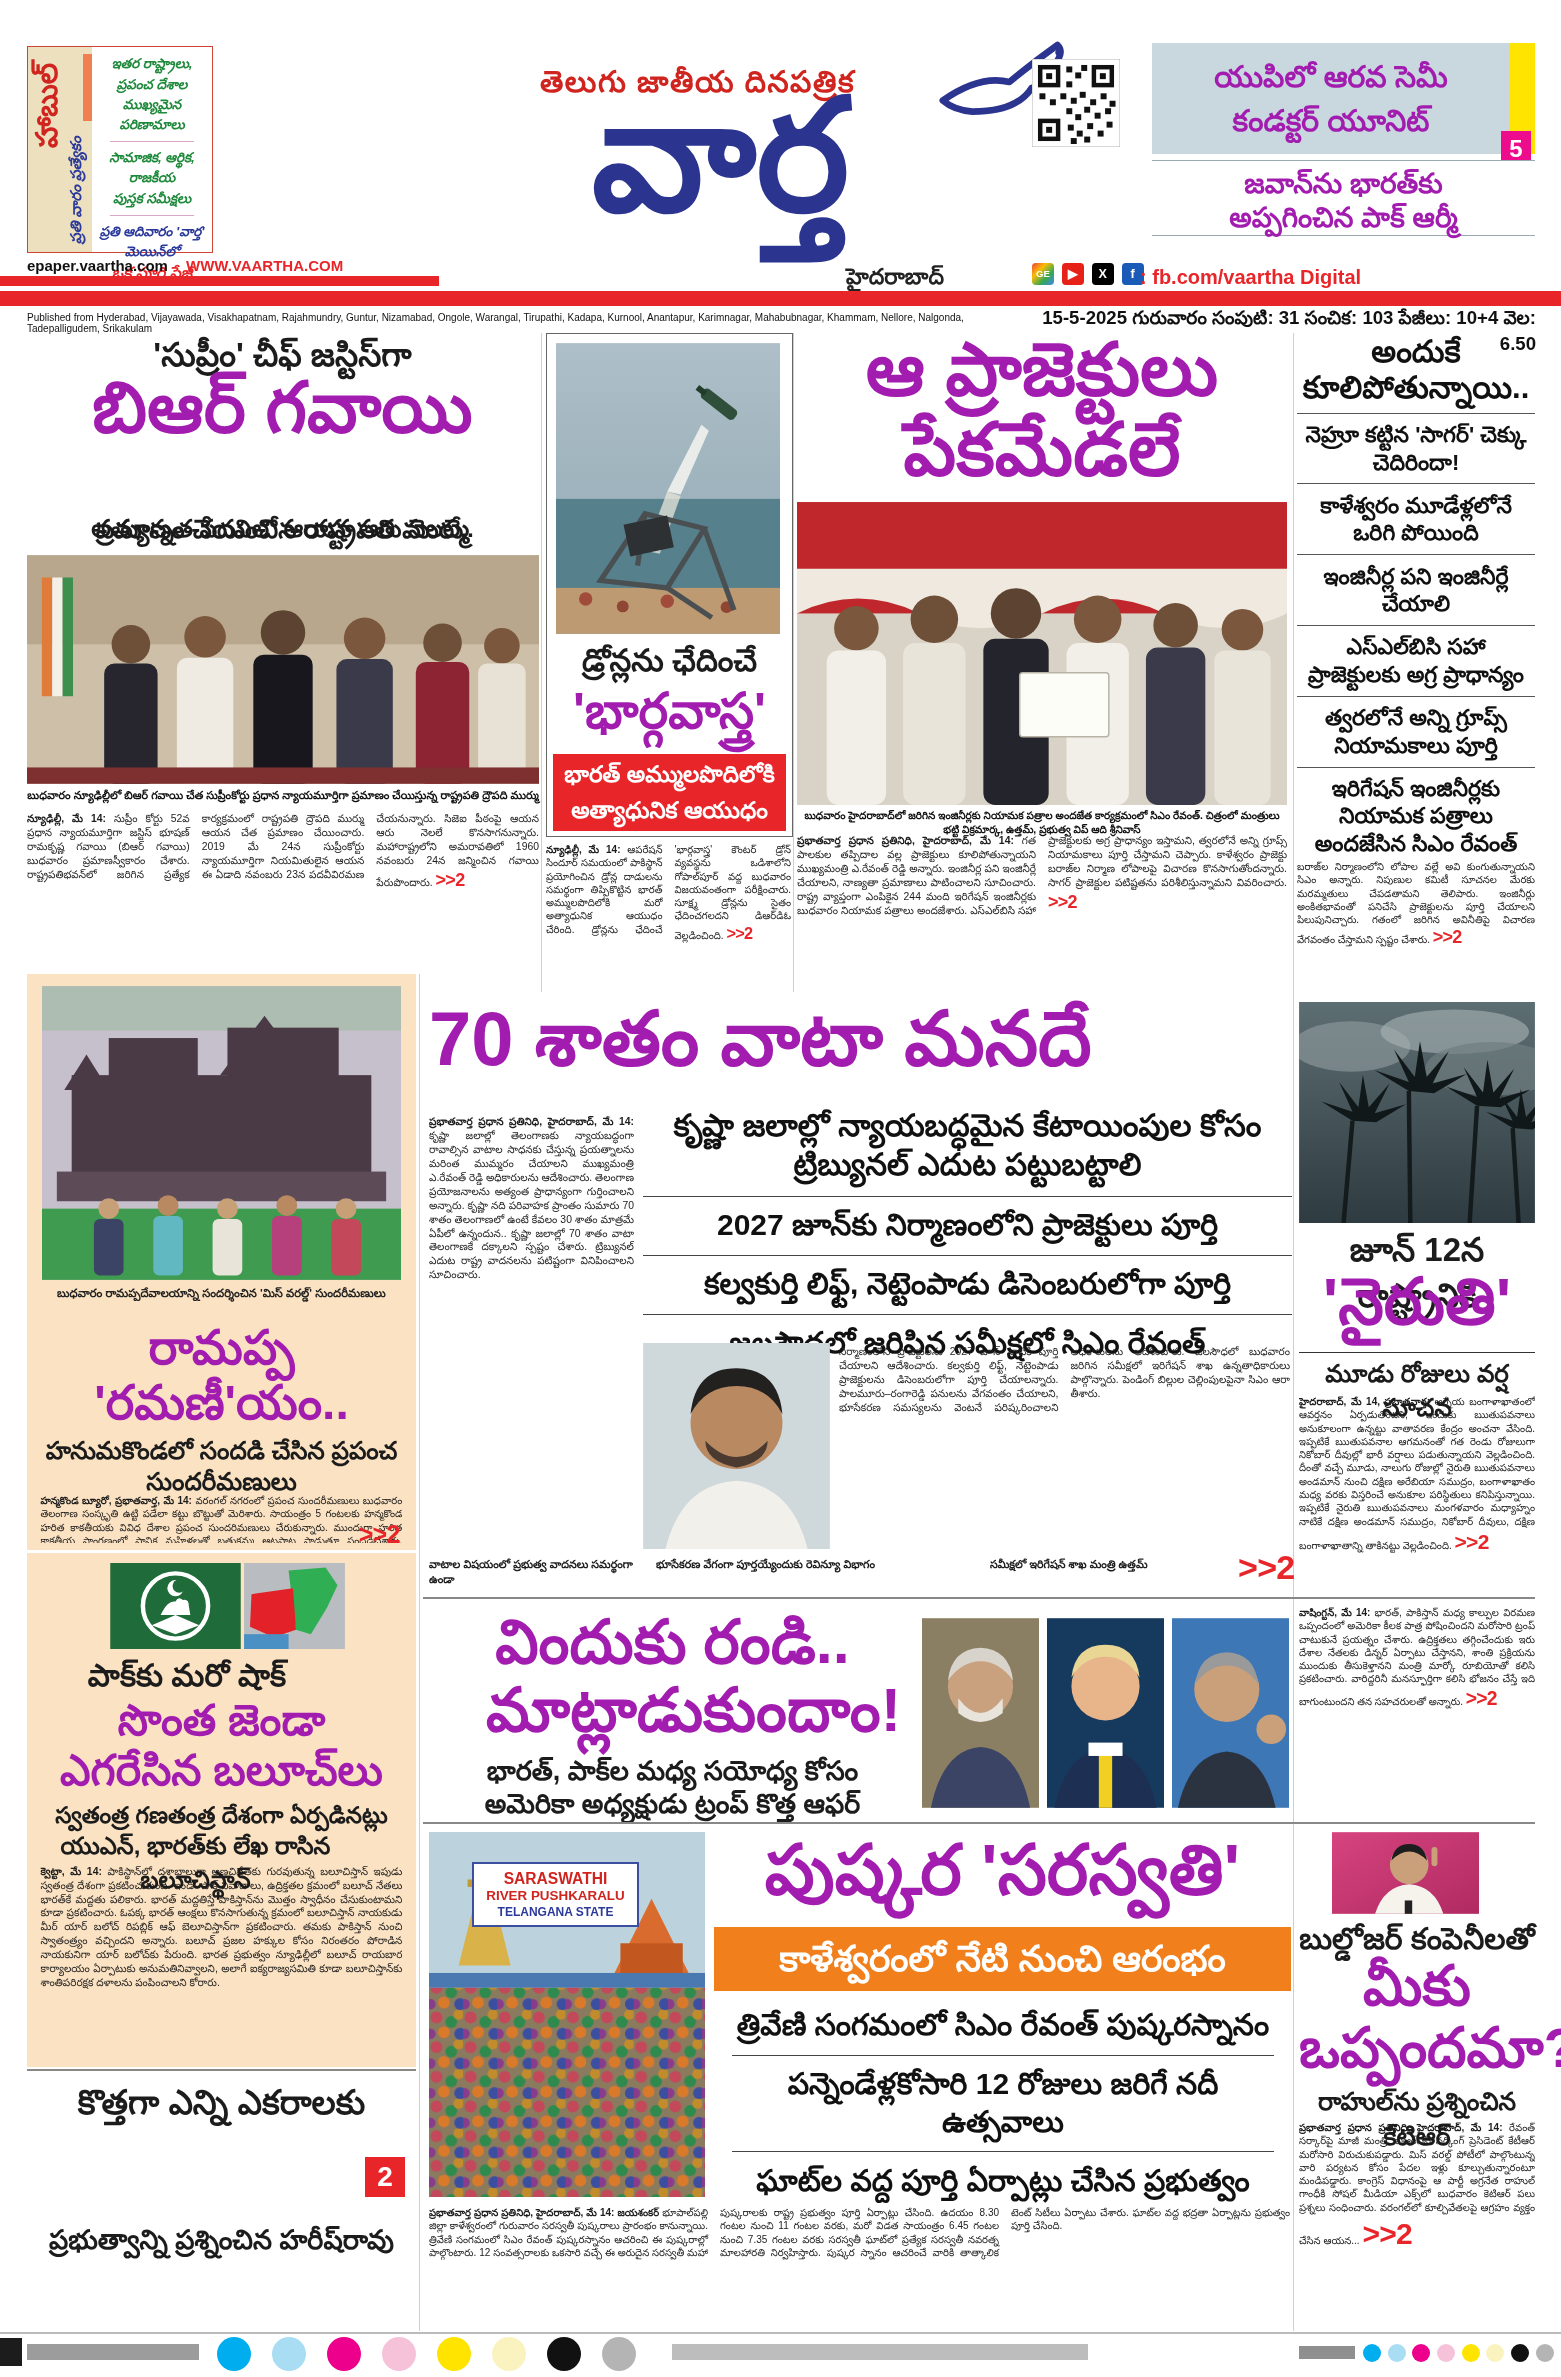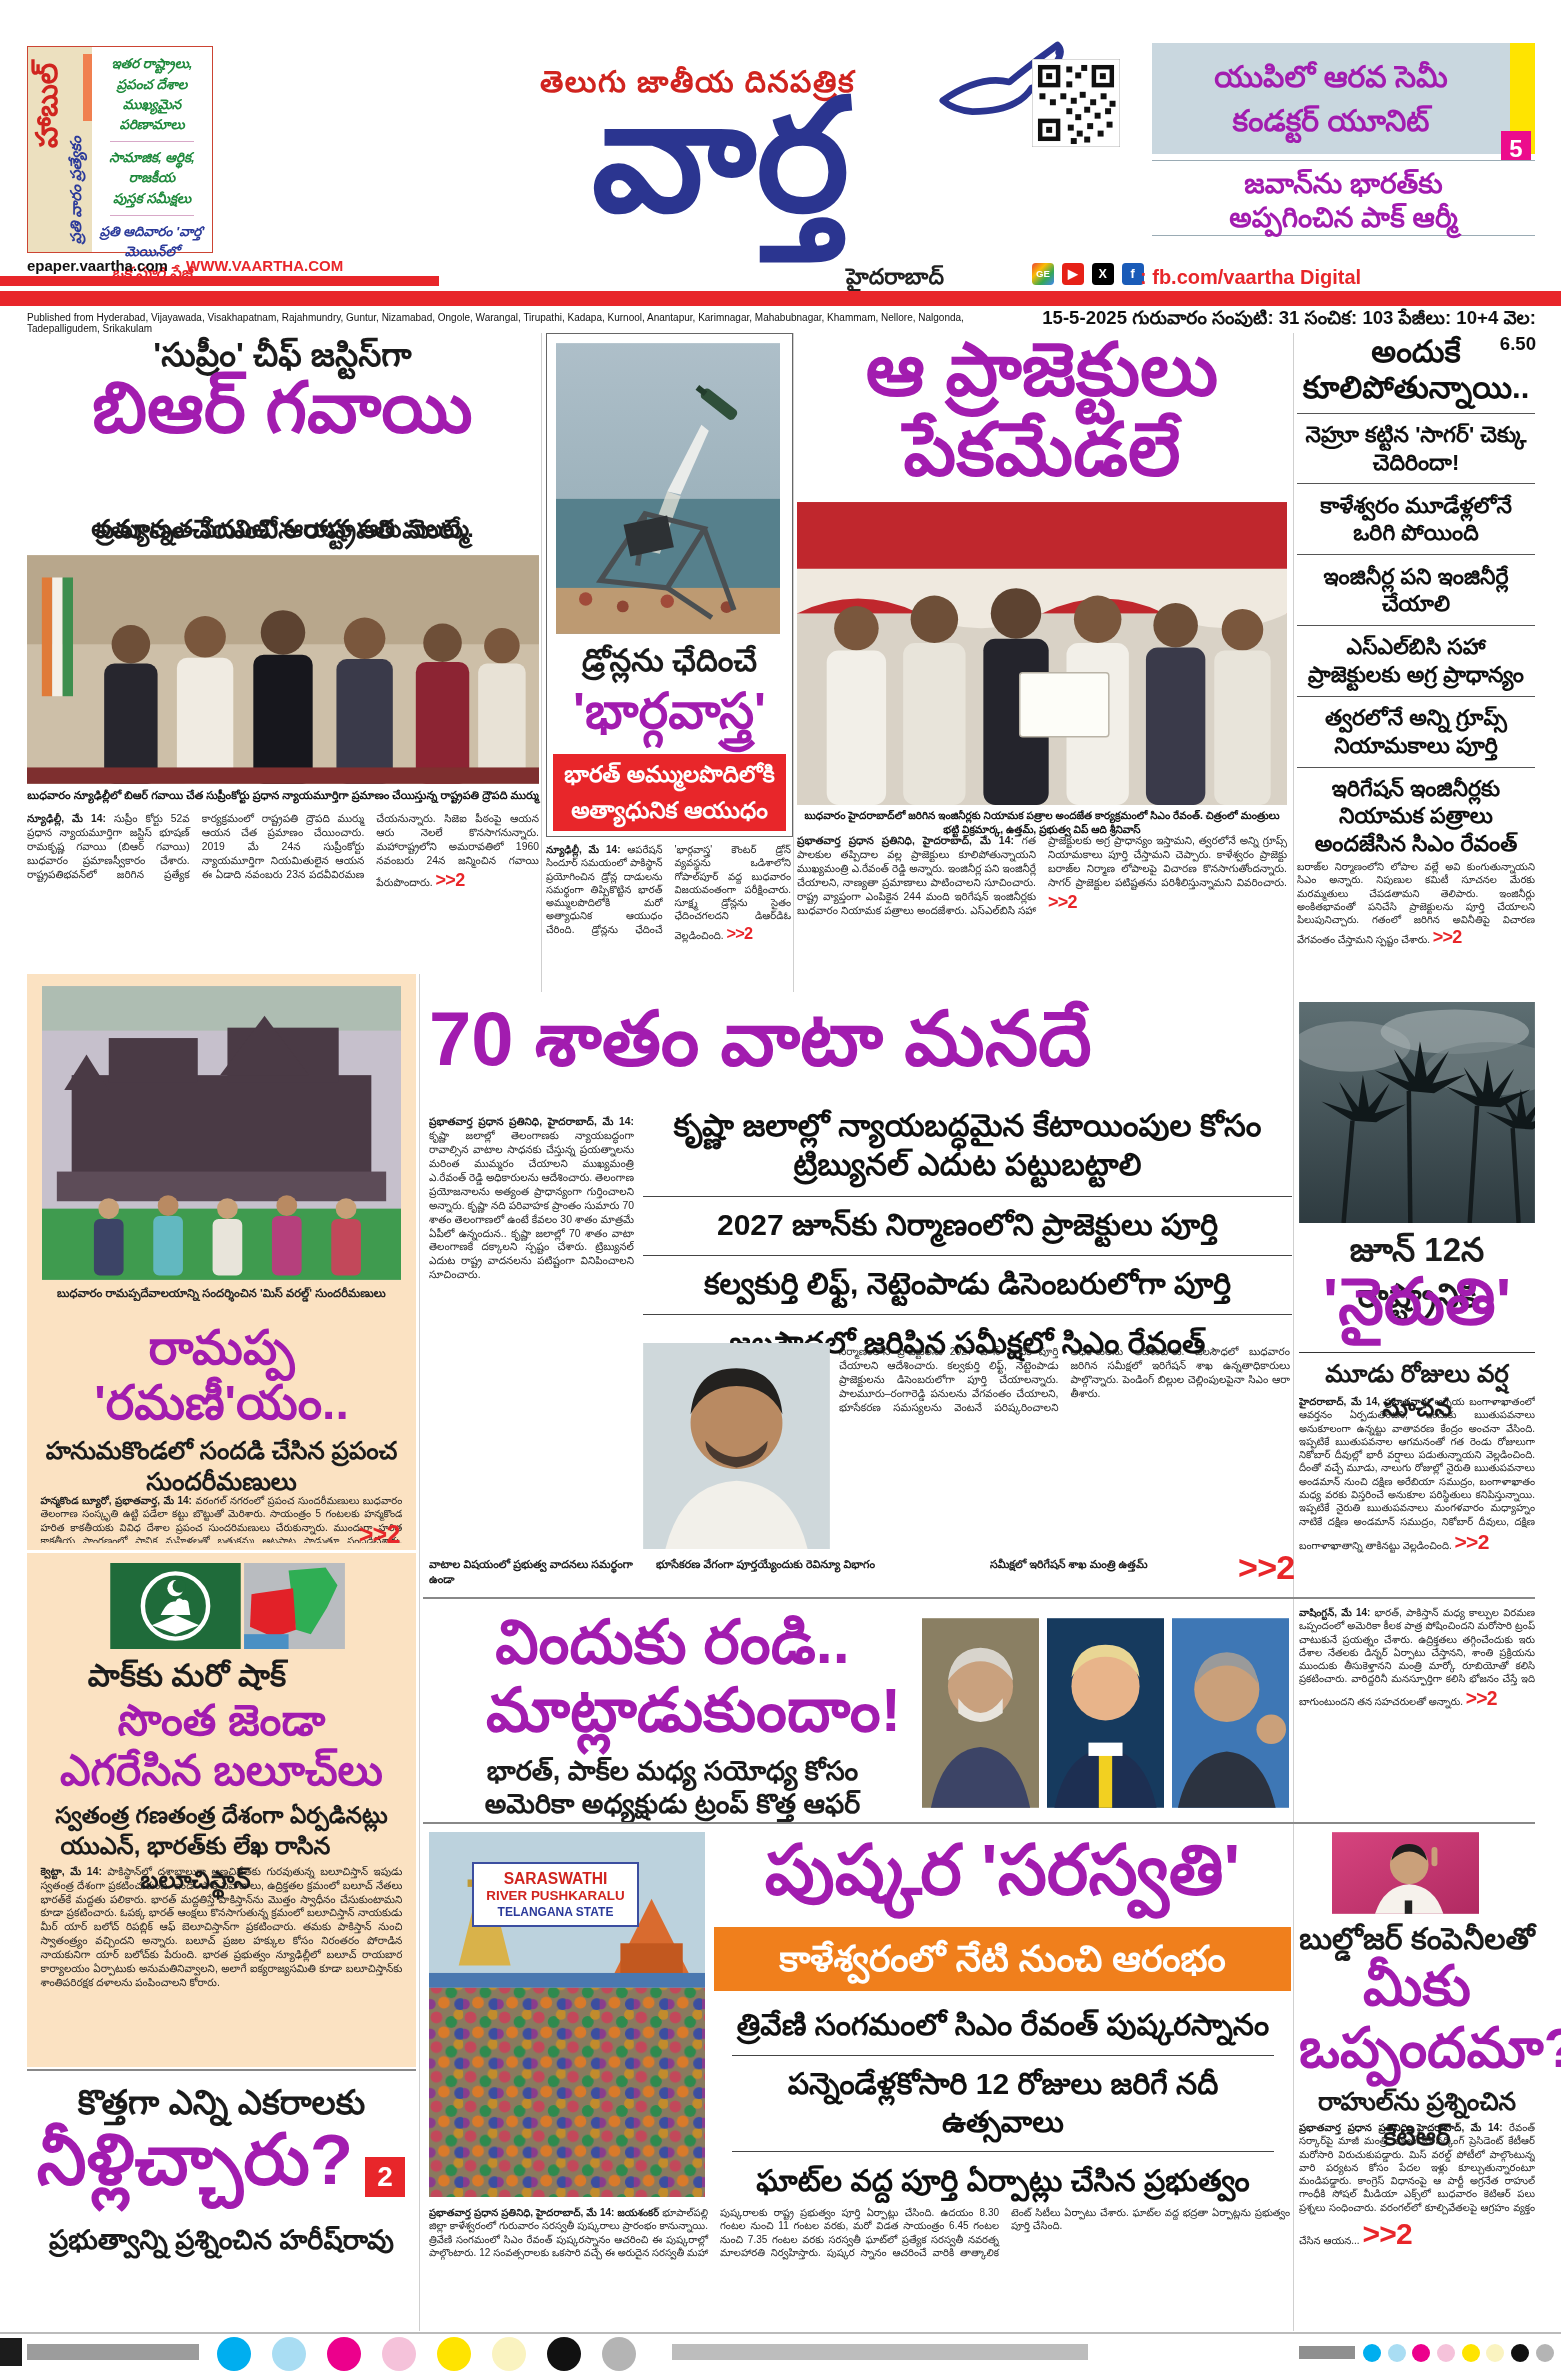--- a/index.html
+++ b/index.html
@@ -380,21 +380,20 @@
     <div class="c xb" style="position:absolute;left:0;top:249px;width:389px;font-size:23px;">స్వతంత్ర గణతంత్ర దేశంగా ఏర్పడినట్లు</div>
     <div class="c xb" style="position:absolute;left:0;top:279px;width:337px;font-size:24px;">యుఎన్, భారత్‌కు లేఖ రాసిన బలూచిస్థాన్</div>
     <div class="bd13 j overflow" style="position:absolute;left:13.4px;top:312px;width:362px;height:192px;font-size:10.4px;">
       <span class="dl">క్వెట్టా, మే 14:</span>
       <span>పాకిస్థాన్‌లో దశాబ్దాలుగా అణచివేతకు గురవుతున్న బలూచిస్తాన్ ఇపుడు స్వతంత్ర దేశంగా ప్రకటించుకుంది. ఇండో–పాక్ వివాదాలు, ఉద్రిక్తతల క్రమంలో బలూచ్ నేతలు భారత్‌కే మద్దతు పలికారు. భారత్ మద్దతిస్తే పాకిస్తాన్‌ను మొత్తం స్వాధీనం చేసుకుంటామని కూడా ప్రకటించారు. ఓపక్క భారత్ ఆంక్షలు కొనసాగుతున్న క్రమంలో బలూచిస్తాన్ నాయకుడు మీర్ యార్ బలోచ్ రిపబ్లిక్ ఆఫ్ బెలూచిస్తాన్‌గా ప్రకటించారు. తమకు పాకిస్తాన్ నుంచి స్వాతంత్ర్యం వచ్చిందని అన్నారు. బలూచ్ ప్రజల హక్కుల కోసం నిరంతరం పోరాడిన నాయకునిగా యార్ బలోచ్‌కు పేరుంది. భారత ప్రభుత్వం న్యూఢిల్లీలో బలూచ్ రాయబార కార్యాలయం ఏర్పాటుకు అనుమతినివ్వాలని, అలాగే ఐక్యరాజ్యసమితి కూడా బలూచిస్తాన్‌కు శాంతిపరిరక్షక దళాలను పంపించాలని కోరారు.</span>
     </div>
   </div>
 
   <div class="abs hr" style="left:27px;top:2069px;width:389px;"></div>
   <div class="abs c xb" style="left:27px;top:2083px;width:389px;font-size:34px;">కొత్తగా ఎన్ని ఎకరాలకు</div>
-  <div class="abs c blk" style="left:27px;top:2124px;width:336px;font-size:71px;line-height:1.0;">నీళ్లిచ్చారు?</div>
   <div class="abs c" style="left:365px;top:2157px;width:40px;height:40px;background:#e8262a;color:#fff;font-weight:900;font-size:28px;line-height:40px;">2</div>
   <div class="abs c xb" style="left:27px;top:2225px;width:389px;font-size:27px;">ప్రభుత్వాన్ని ప్రశ్నించిన హరీష్‌రావు</div>
 
   <div class="abs hr" style="left:423px;top:1597px;width:1112px;"></div>
   <div class="abs c blk" style="left:429px;top:1612px;width:487px;font-size:61px;line-height:1.0;">విందుకు రండి..</div>
   <div class="abs c blk" style="left:450px;top:1680px;width:487px;font-size:61px;line-height:1.0;">మాట్లాడుకుందాం!</div>
   <div class="abs c xb" style="left:438px;top:1756px;width:469px;font-size:27px;">భారత్, పాక్‌ల మధ్య సయోధ్య కోసం</div>
   <div class="abs c xb" style="left:438px;top:1789px;width:469px;font-size:27px;">అమెరికా అధ్యక్షుడు ట్రంప్ కొత్త ఆఫర్</div>
   <div class="abs" style="left:922px;top:1618px;width:370px;height:190px;display:flex;gap:8.2px;">
     <svg width="117" height="190" viewBox="0 0 158 256">

